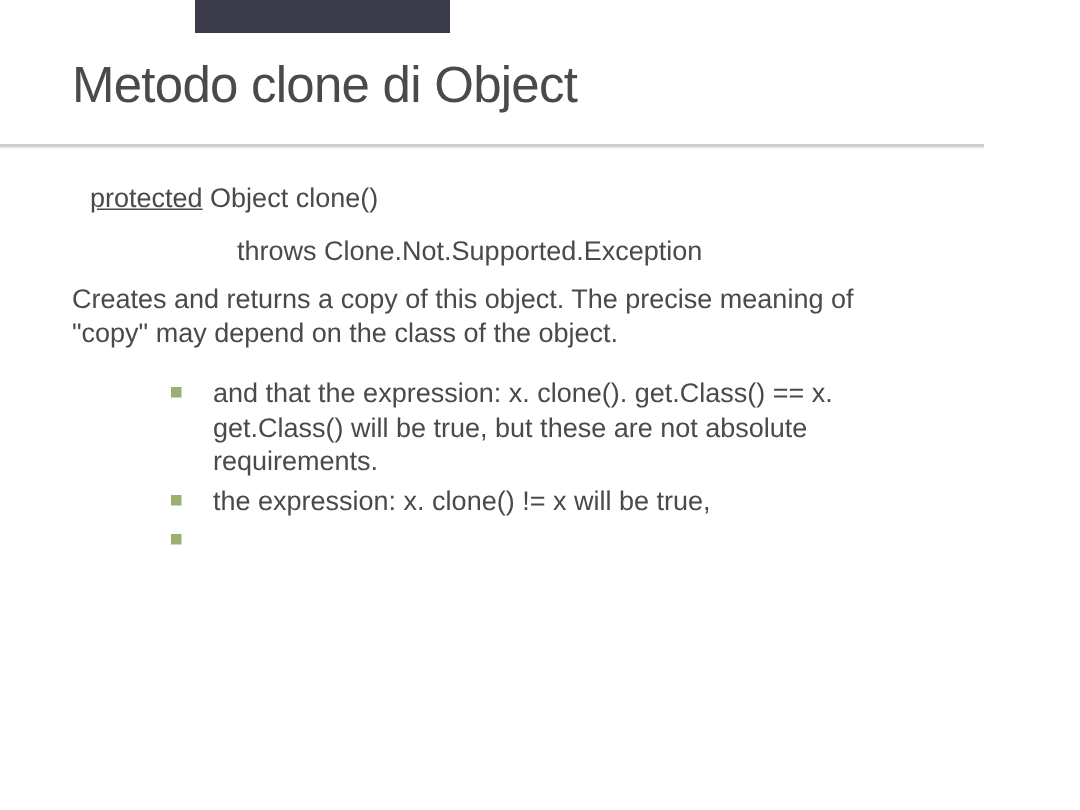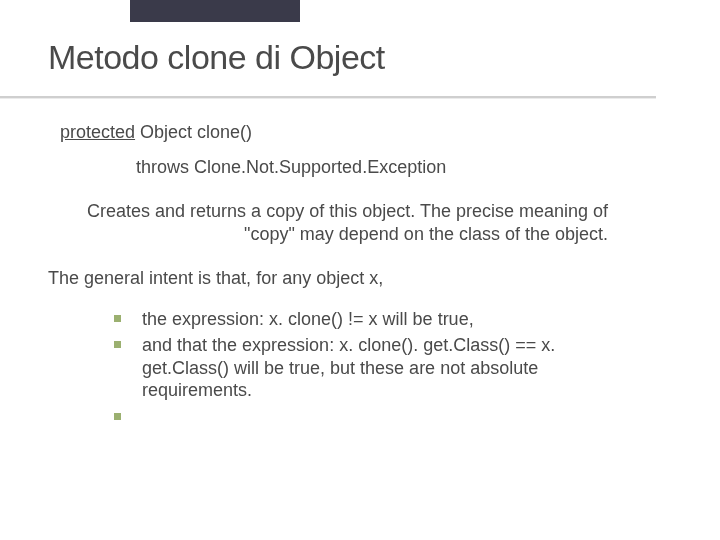--- a/index.html
+++ b/index.html
@@ -44,24 +44,23 @@
     box-shadow: 0 1px 0 rgba(0,0,0,0.08);
   }
   .body {
     margin-top: 44px;
     font-size: 18px;
     line-height: 1.25;
     color: #4a4a4a;
   }
   .sig-line1 { margin: 12px; }
   .sig-line1 .underline { text-decoration: underline; }
-  .sig-line2 { margin: 2px 0 0 88px; }
+  .sig-line2 { margin: 2px 0 0 110px; }
   .para {
-    margin-top: 22px;
-    text-align: right;
+    margin-top: 10px;
   }
   .para2 {
     margin-top: 22px;
   }
   ul.bullets {
     list-style: none;
     margin: 10px 0 0 0;
     padding: 0 0 0 60px;
   }
   ul.bullets li {
@@ -89,30 +88,29 @@
 
   <div class="body">
 
     <p class="sig-line1">
       <span class="underline">protected</span><span> Object clone()</span>
     </p>
     <p class="sig-line2">throws Clone.Not.Supported.Exception</p>
 
     <p class="para">Creates and returns a copy of this object. The precise meaning of "copy" may depend on the class of the object.</p>
 
-    <p class="para2">The general intent is that, for any object x,</p>
 
     <ul class="bullets">
       <li>
         <span class="sq"></span>
-        <span>the expression:  x. clone() != x will be true,</span>
+        <span>and that the expression:  x. clone(). get.Class() == x. get.Class() will be true, but these are not absolute requirements.</span>
       </li>
       <li>
         <span class="sq"></span>
-        <span>and that the expression:  x. clone(). get.Class() == x. get.Class() will be true, but these are not absolute requirements.</span>
+        <span>the expression:  x. clone() != x will be true,</span>
       </li>
       <li>
         <span class="sq"></span>
       </li>
     </ul>
 
   </div>
 </div>
 
 </body></html>

